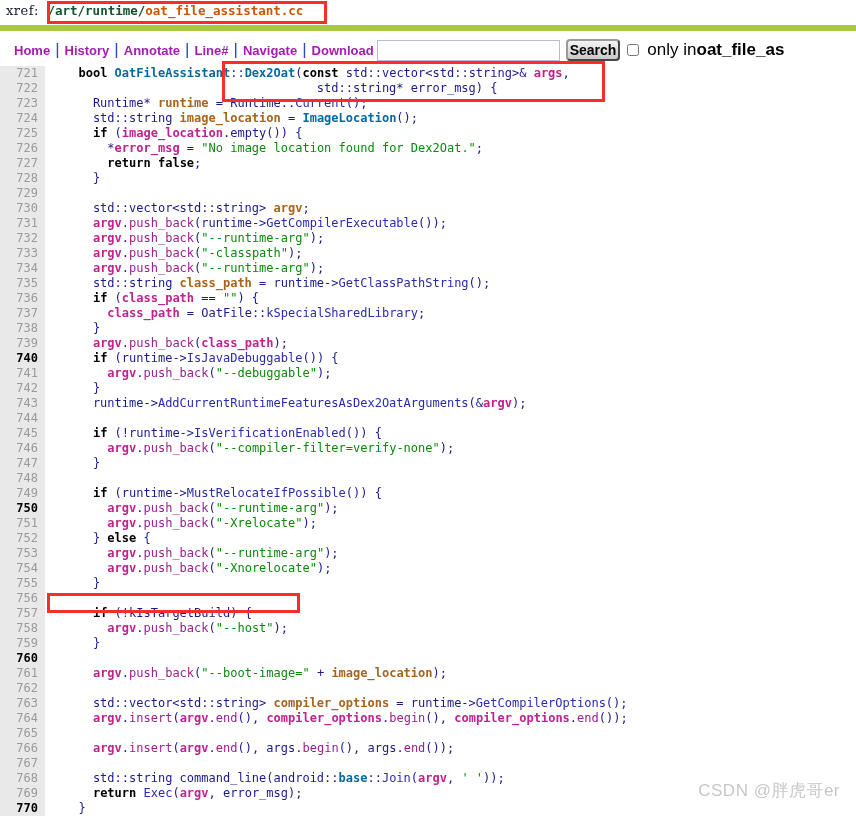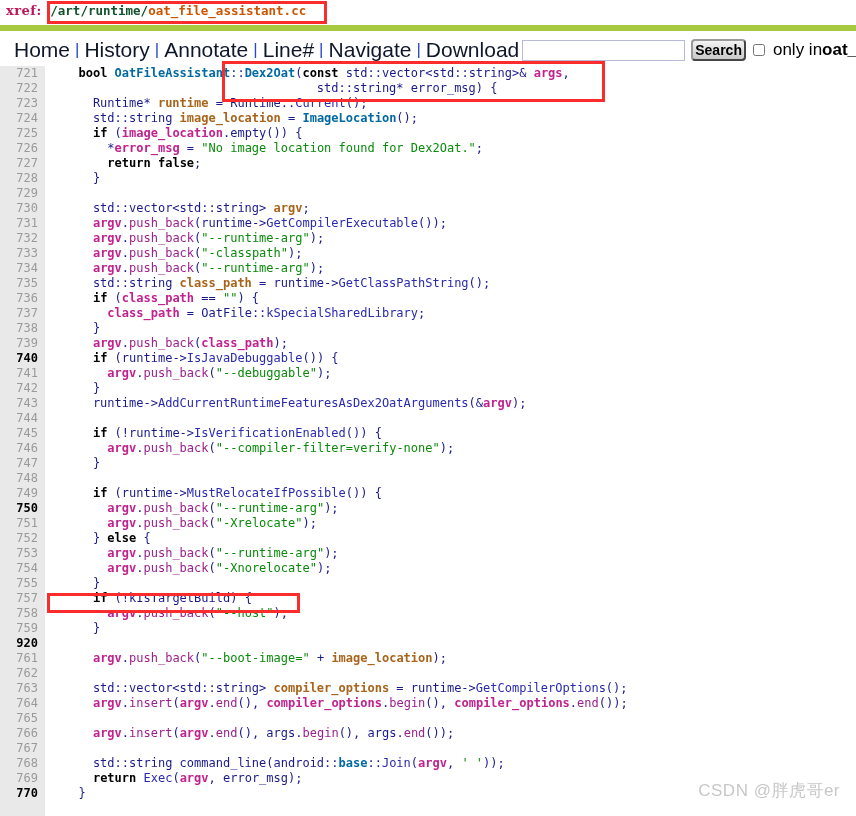--- a/index.html
+++ b/index.html
@@ -14,21 +14,21 @@
   
   .xref-bar{
     height:22px;
     padding:3px 0 0 6px;
     font-family:"DejaVu Serif","Liberation Serif",serif;
     font-size:13px;
     font-weight:bold;
     color:#000;
     white-space:nowrap;
   }
-  .xref-label{color:#be185d;font-weight:bold;letter-spacing:0.5px;}
+  .xref-label{color:#0f172a;font-weight:normal;letter-spacing:0.5px;}
   .xref-path{
     display:inline-block;
     margin-left:4px;
     font-family:"DejaVu Sans Mono","Liberation Mono",monospace;
     font-size:12.5px;
     font-weight:bold;
   }
   .xref-dir{color:#14532d;}
   .xref-file{color:#cc5500;}
 
@@ -41,24 +41,25 @@
   
   .navbar{
     height:30px;
     display:flex;
     align-items:center;
     padding:4px 0 0 14px;
     white-space:nowrap;
     font-size:17px;
   }
   .nav-link{
-    color:#0f172a;
+    color:#a21caf;
     cursor:pointer;
-    font-size:21px;
-    font-family:"Liberation Sans",sans-serif;
+    font-size:13px;
+    font-family:"Liberation Sans",sans-serif;
+    font-weight:bold;
   }
   .nav-sep{
     color:#2a49c8;
     margin:0 5px;
     font-size:17px;
   }
   .search-input{
     width:175px;
     height:17px;
     margin-left:3px;
@@ -236,24 +237,25 @@
       <div class="code-line"><span class="lnum">746</span><span class="src"><span class="pun">      </span><span class="var">argv</span><span class="pun">.</span><span class="mth">push_back</span><span class="pun">(</span><span class="str">"--compiler-filter=verify-none"</span><span class="pun">);</span></span></div>
       <div class="code-line"><span class="lnum">747</span><span class="src"><span class="pun">    }</span></span></div>
       <div class="code-line"><span class="lnum">748</span><span class="src"></span></div>
       <div class="code-line"><span class="lnum">749</span><span class="src"><span class="pun">    </span><span class="kw">if</span><span class="pun"> (runtime-&gt;</span><span class="fn">MustRelocateIfPossible</span><span class="pun">()) {</span></span></div>
       <div class="code-line"><span class="lnum bold">750</span><span class="src"><span class="pun">      </span><span class="var">argv</span><span class="pun">.</span><span class="mth">push_back</span><span class="pun">(</span><span class="str">"--runtime-arg"</span><span class="pun">);</span></span></div>
       <div class="code-line"><span class="lnum">751</span><span class="src"><span class="pun">      </span><span class="var">argv</span><span class="pun">.</span><span class="mth">push_back</span><span class="pun">(</span><span class="str">"-Xrelocate"</span><span class="pun">);</span></span></div>
       <div class="code-line"><span class="lnum">752</span><span class="src"><span class="pun">    } </span><span class="kw">else</span><span class="pun"> {</span></span></div>
       <div class="code-line"><span class="lnum">753</span><span class="src"><span class="pun">      </span><span class="var">argv</span><span class="pun">.</span><span class="mth">push_back</span><span class="pun">(</span><span class="str">"--runtime-arg"</span><span class="pun">);</span></span></div>
       <div class="code-line"><span class="lnum">754</span><span class="src"><span class="pun">      </span><span class="var">argv</span><span class="pun">.</span><span class="mth">push_back</span><span class="pun">(</span><span class="str">"-Xnorelocate"</span><span class="pun">);</span></span></div>
       <div class="code-line"><span class="lnum">755</span><span class="src"><span class="pun">    }</span></span></div>
+      <div class="code-line"><span class="lnum">756</span><span class="src"></span></div>
       <div class="code-line"><span class="lnum">757</span><span class="src"><span class="pun">    </span><span class="kw">if</span><span class="pun"> (!</span><span class="typ">kIsTargetBuild</span><span class="pun">) {</span></span></div>
       <div class="code-line"><span class="lnum">758</span><span class="src"><span class="pun">      </span><span class="var">argv</span><span class="pun">.</span><span class="mth">push_back</span><span class="pun">(</span><span class="str">"--host"</span><span class="pun">);</span></span></div>
       <div class="code-line"><span class="lnum">759</span><span class="src"><span class="pun">    }</span></span></div>
-      <div class="code-line"><span class="lnum bold">920</span><span class="src"></span></div>
+      <div class="code-line"><span class="lnum bold">760</span><span class="src"></span></div>
       <div class="code-line"><span class="lnum">761</span><span class="src"><span class="pun">    </span><span class="var">argv</span><span class="pun">.</span><span class="mth">push_back</span><span class="pun">(</span><span class="str">"--boot-image="</span><span class="pun"> + </span><span class="mem">image_location</span><span class="pun">);</span></span></div>
       <div class="code-line"><span class="lnum">762</span><span class="src"></span></div>
       <div class="code-line"><span class="lnum">763</span><span class="src"><span class="typ">    std::vector&lt;std::string&gt; </span><span class="mem">compiler_options</span><span class="pun"> = runtime-&gt;</span><span class="fn">GetCompilerOptions</span><span class="pun">();</span></span></div>
       <div class="code-line"><span class="lnum">764</span><span class="src"><span class="pun">    </span><span class="var">argv</span><span class="pun">.</span><span class="mth">insert</span><span class="pun">(</span><span class="var">argv</span><span class="pun">.</span><span class="mth">end</span><span class="pun">(), </span><span class="var">compiler_options</span><span class="pun">.</span><span class="mth">begin</span><span class="pun">(), </span><span class="var">compiler_options</span><span class="pun">.</span><span class="mth">end</span><span class="pun">());</span></span></div>
       <div class="code-line"><span class="lnum">765</span><span class="src"></span></div>
       <div class="code-line"><span class="lnum">766</span><span class="src"><span class="pun">    </span><span class="var">argv</span><span class="pun">.</span><span class="mth">insert</span><span class="pun">(</span><span class="var">argv</span><span class="pun">.</span><span class="mth">end</span><span class="pun">(), args.</span><span class="mth">begin</span><span class="pun">(), args.</span><span class="mth">end</span><span class="pun">());</span></span></div>
       <div class="code-line"><span class="lnum">767</span><span class="src"></span></div>
       <div class="code-line"><span class="lnum">768</span><span class="src"><span class="typ">    std::string </span><span class="typ">command_line</span><span class="pun">(android::</span><span class="cls">base</span><span class="pun">::</span><span class="fn">Join</span><span class="pun">(</span><span class="var">argv</span><span class="pun">, </span><span class="str">' '</span><span class="pun">));</span></span></div>
       <div class="code-line"><span class="lnum">769</span><span class="src"><span class="pun">    </span><span class="kw">return</span><span class="pun"> </span><span class="fn">Exec</span><span class="pun">(</span><span class="var">argv</span><span class="typ">, error_msg</span><span class="pun">);</span></span></div>
       <div class="code-line"><span class="lnum bold">770</span><span class="src"><span class="pun">  }</span></span></div>

